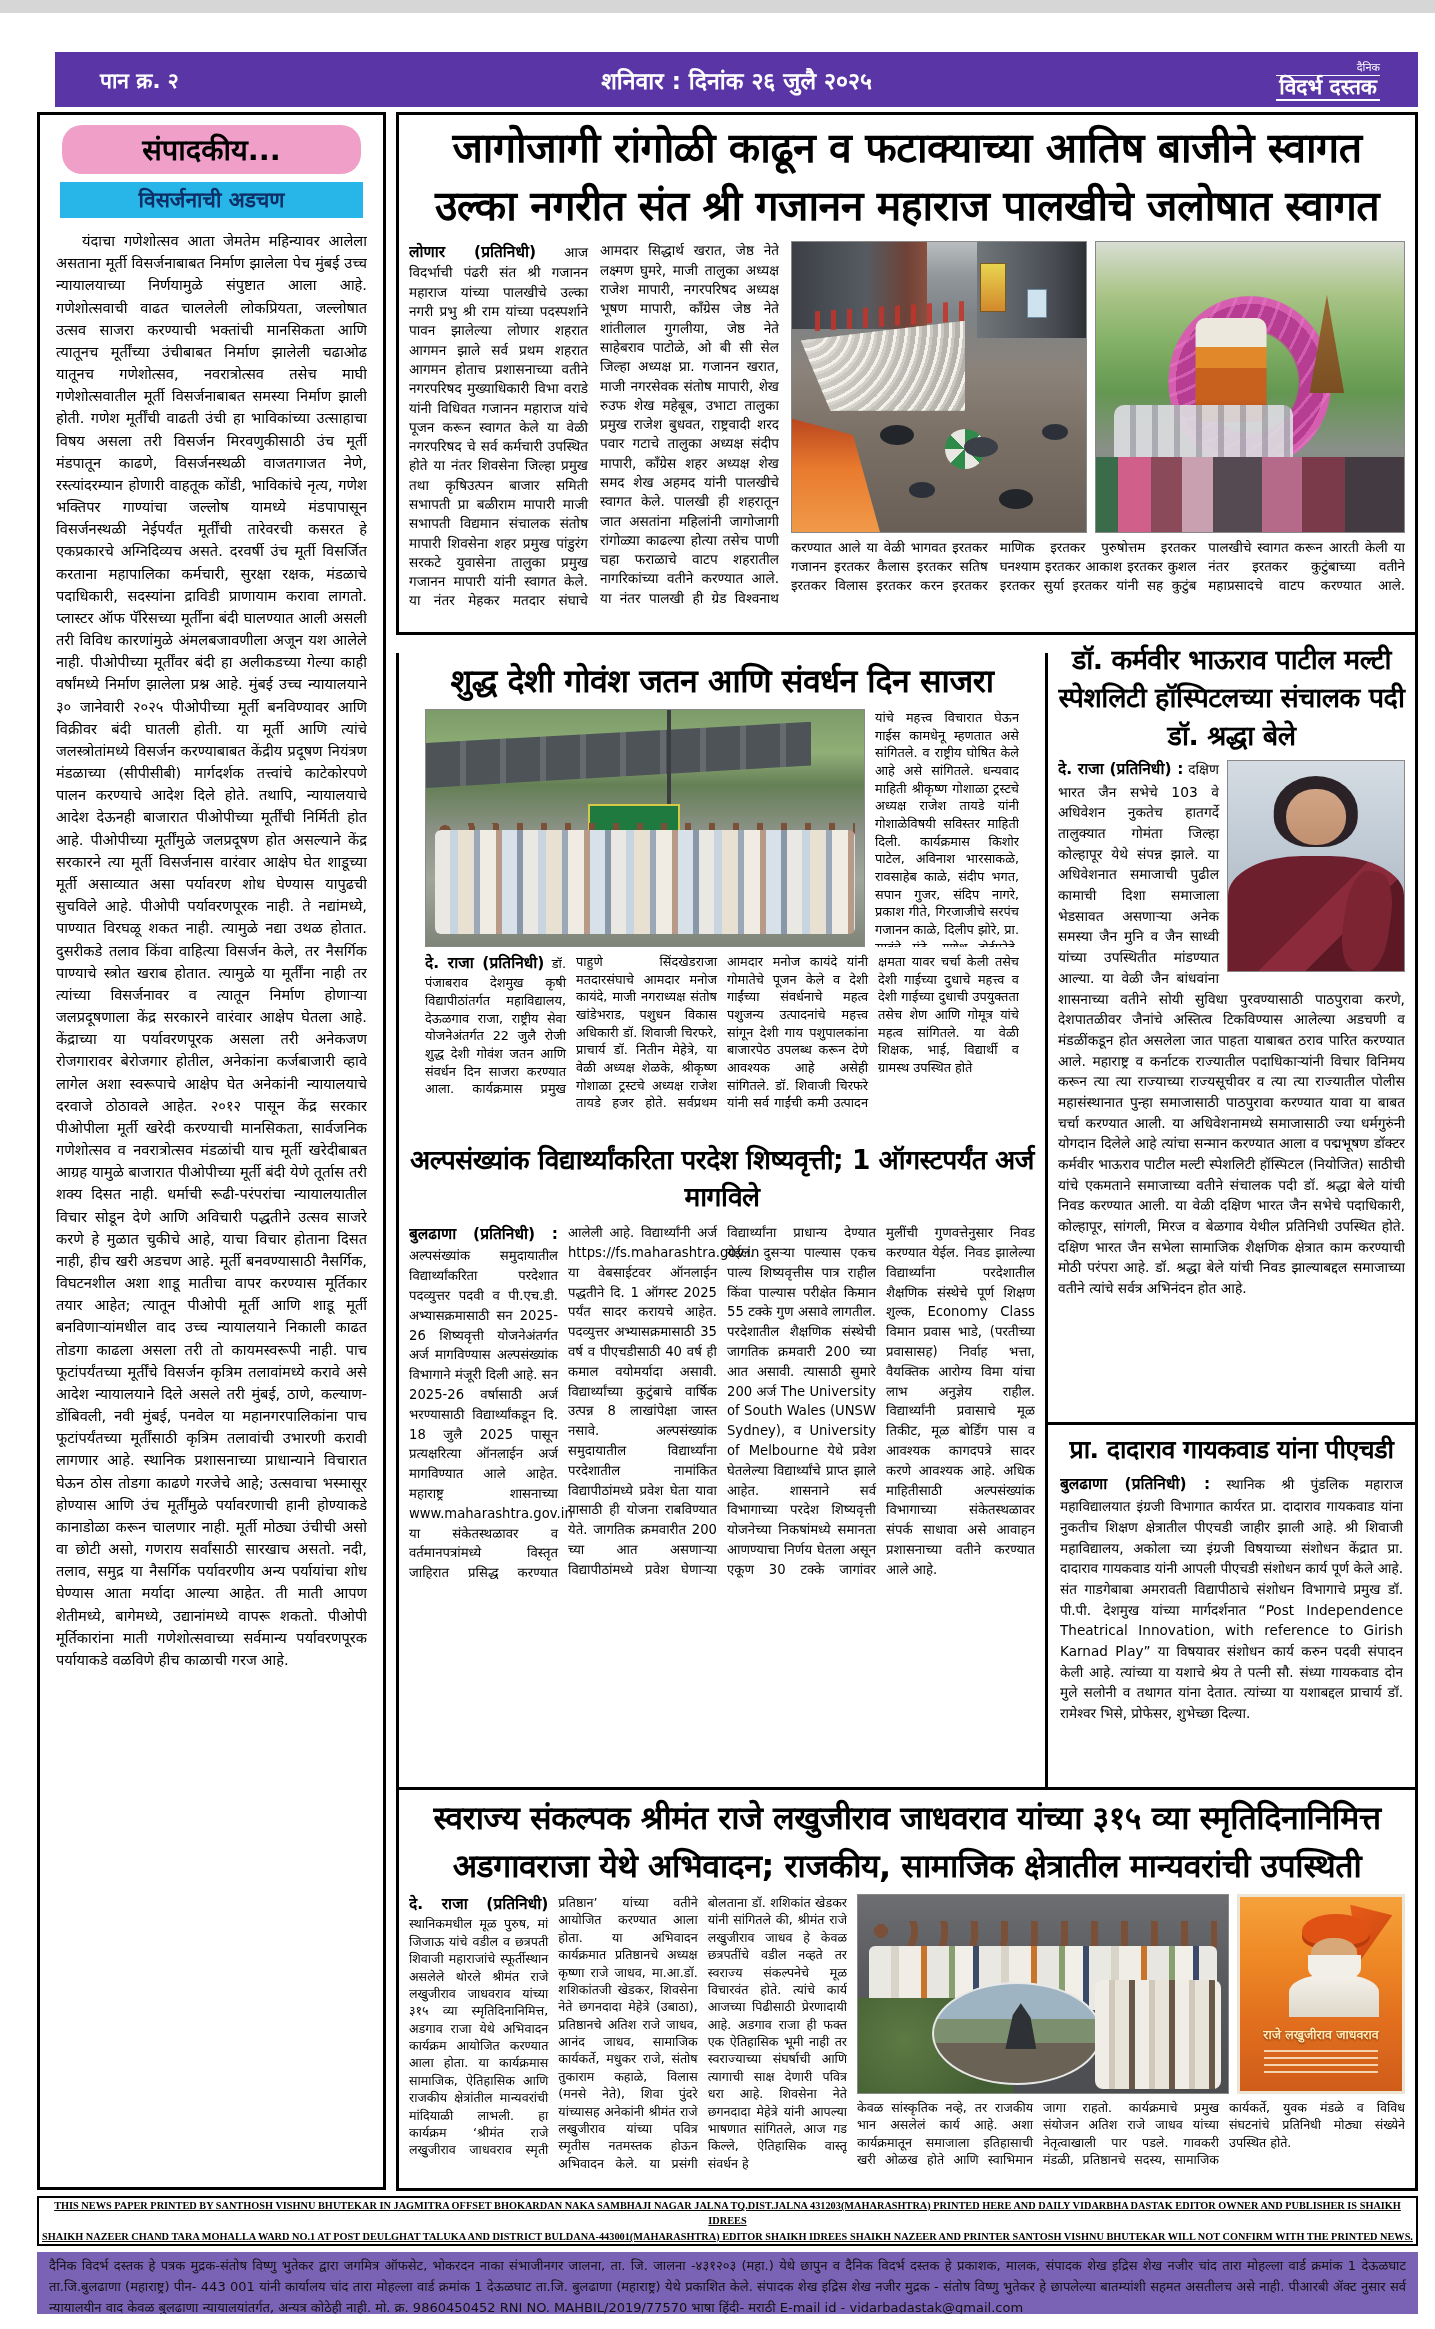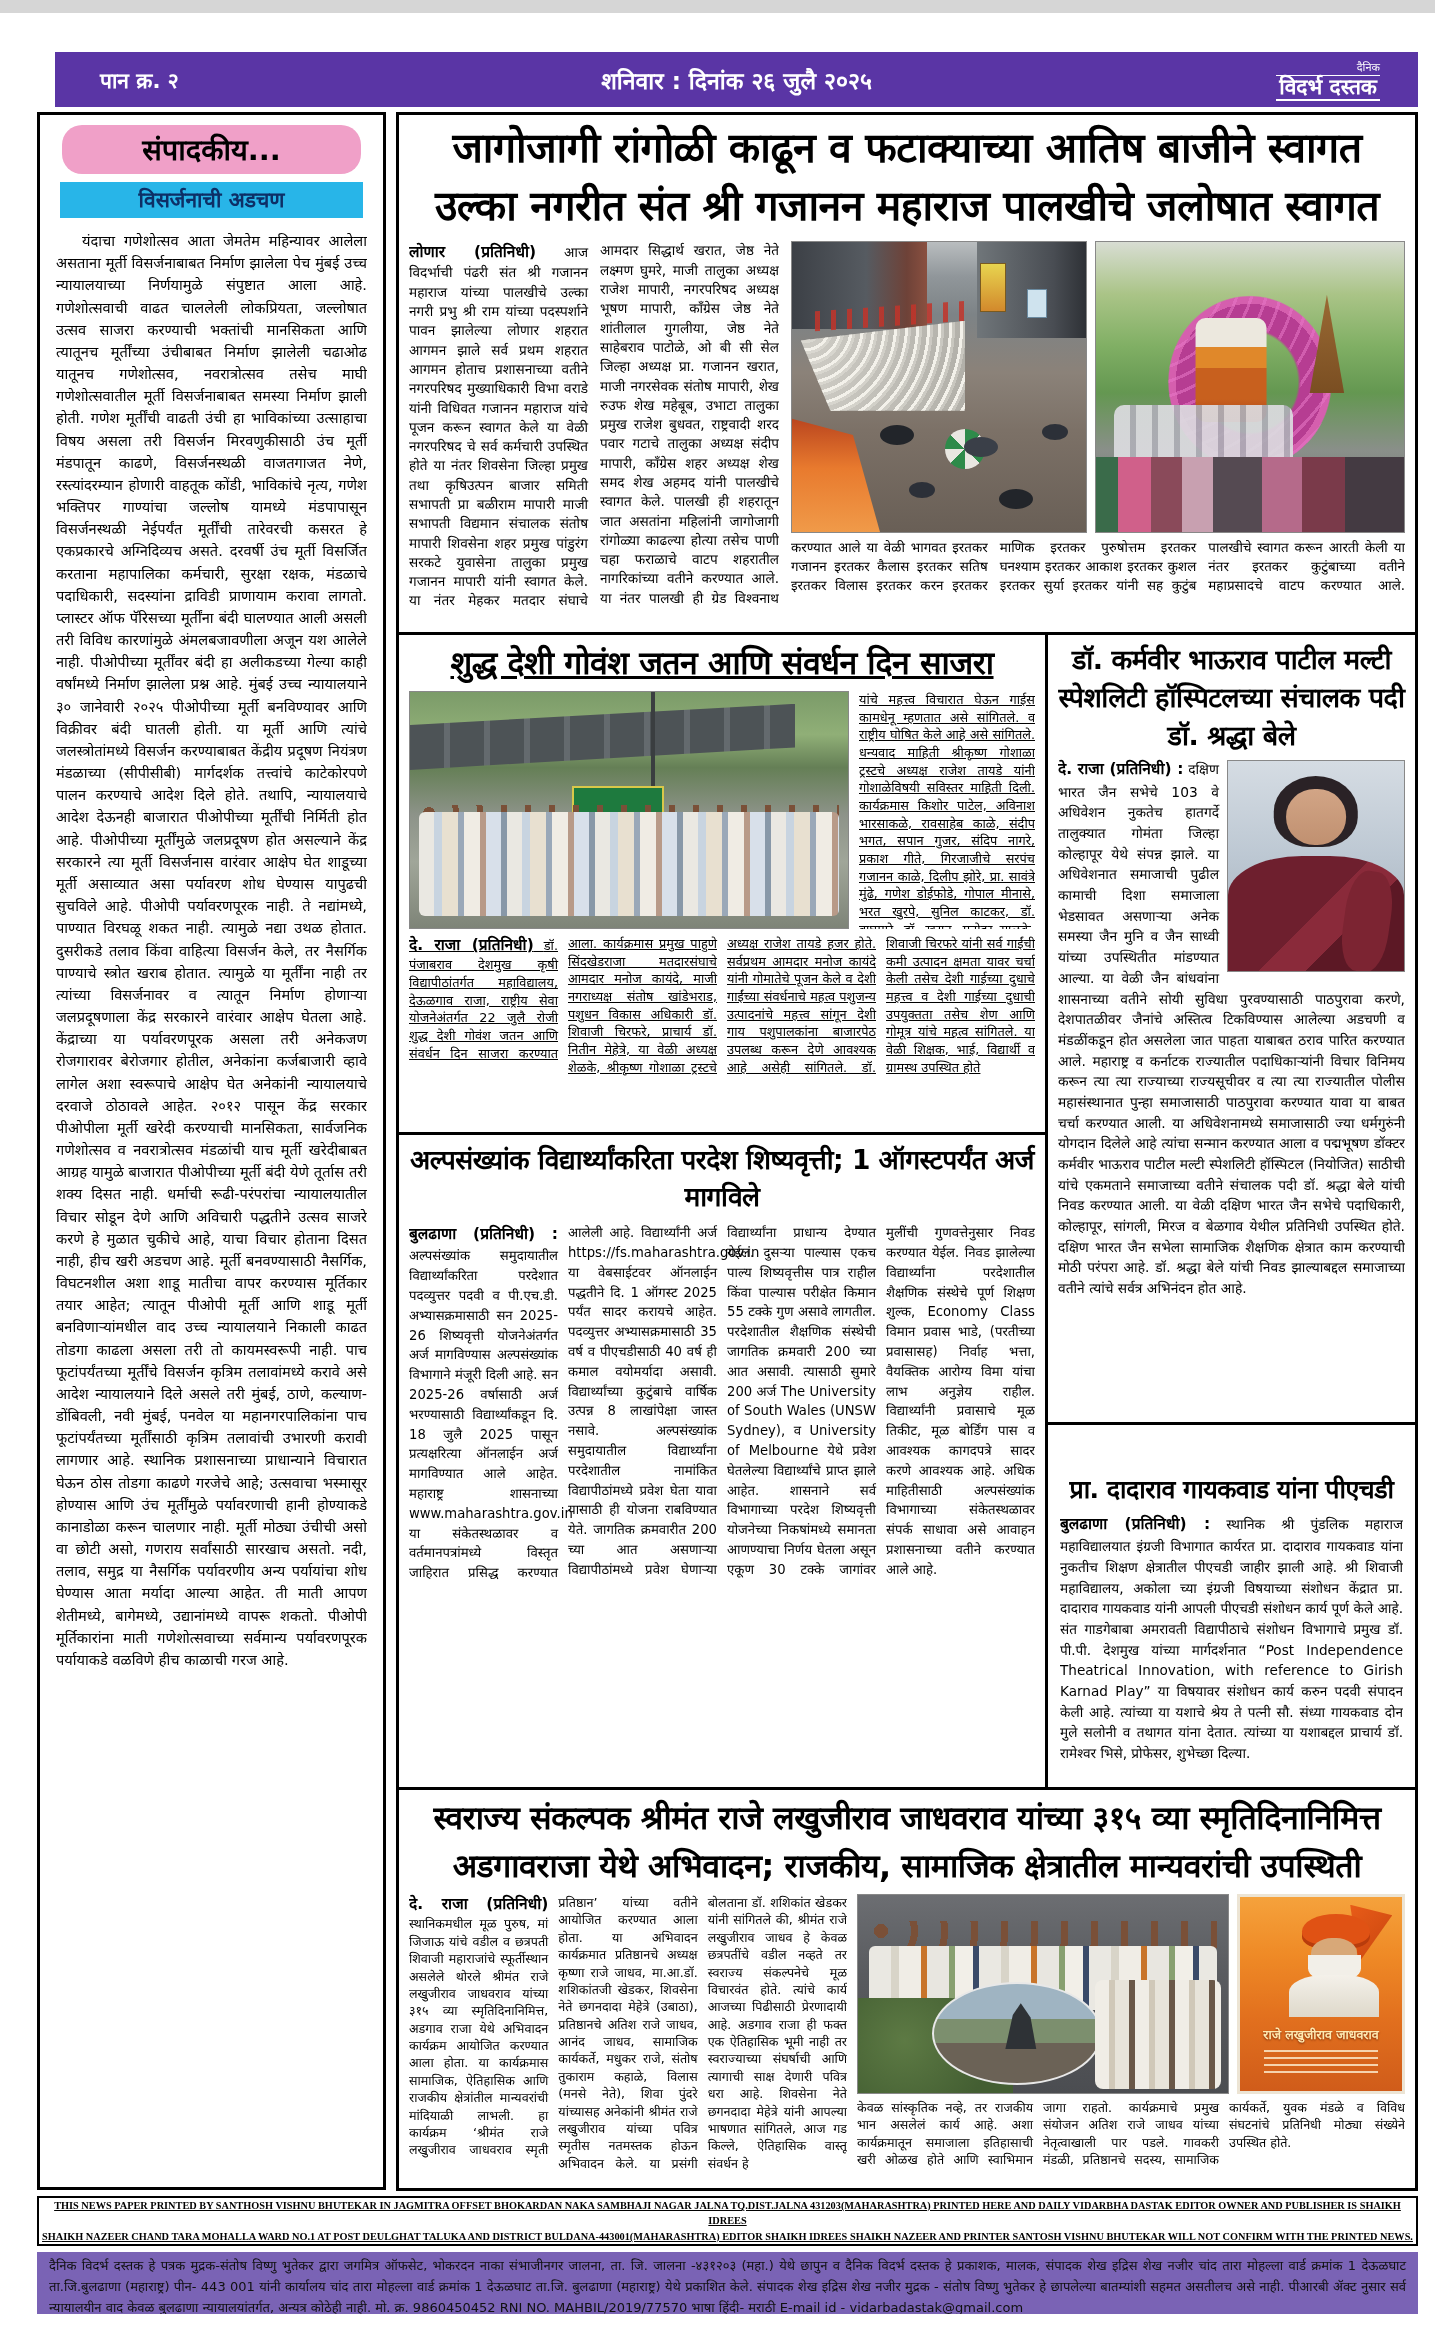--- a/index.html
+++ b/index.html
@@ -37,21 +37,21 @@
   .a1-h { font-size: 41px; line-height: 1.42; }
   .a1-row { display: flex; gap: 12px; margin-top: 6px; }
   .a1-left { width: 370px; height: 372px; column-count: 2; column-gap: 12px;
     font-size: 13.6px; line-height: 1.42; overflow: hidden; }
   .a1-right { flex: 1; }
   .a1-photos { display: flex; gap: 8px; height: 292px; }
   .a1-below { margin-top: 6px; height: 66px; column-count: 3; column-gap: 12px;
     font-size: 13.4px; line-height: 1.4; overflow: hidden; }
 
   
-  .govansh { left: 396px; top: 635px; width: 652px; height: 500px; padding: 4px 10px; border-top: none; text-decoration: underline; }
+  .govansh { left: 396px; top: 653px; width: 652px; height: 500px; padding: 4px 26px; border-top: none; }
   .gov-h { font-size: 32px; line-height: 1.5; }
   .gov-row { display: flex; gap: 10px; margin-top: 4px; }
   .gov-photo-wrap { width: 440px; }
   .gov-side { flex: 1; font-size: 12.8px; line-height: 1.38; text-align: justify; height: 238px; overflow: hidden; }
   .gov-body { margin-top: 6px; height: 168px; column-count: 4; column-gap: 10px;
     font-size: 12.8px; line-height: 1.38; overflow: hidden; }
 
   
   .hospital { left: 1048px; top: 635px; width: 370px; height: 790px; padding: 6px 10px; border-left: none; border-top: none; }
   .hos-h { font-size: 27px; line-height: 1.4; }
@@ -60,21 +60,21 @@
   .portrait { float: right; width: 178px; height: 212px; margin: 2px 0 6px 8px; }
 
   
   .scholarship { left: 396px; top: 1135px; width: 652px; height: 655px; padding: 6px 10px; border-top: none; }
   .sch-h { font-size: 26.5px; line-height: 1.4; }
   .sch-body { margin-top: 8px; height: 560px; column-count: 4; column-gap: 10px;
     font-size: 13.2px; line-height: 1.5; text-align: justify; overflow: hidden; }
 
   
   .phd { left: 1048px; top: 1425px; width: 370px; height: 365px; padding: 8px 12px; border-left: none; border-top: none; }
-  .phd-h { font-size: 25px; line-height: 1.35; margin-top: 40px; }
+  .phd-h { font-size: 25px; line-height: 1.35; }
   .phd-body { margin-top: 6px; font-size: 13.6px; line-height: 1.52; text-align: justify;
     height: 290px; overflow: hidden; }
 
   
   .memorial { left: 396px; top: 1790px; width: 1022px; height: 401px; padding: 4px 10px; border-top: none; }
   .mem-h { font-size: 32px; line-height: 1.5; }
   .mem-row { display: flex; gap: 10px; margin-top: 4px; }
   .mem-left { width: 452px; height: 282px; column-count: 3; column-gap: 10px;
     font-size: 12.6px; line-height: 1.38; text-align: justify; overflow: hidden; }
   .mem-right { flex: 1; }

